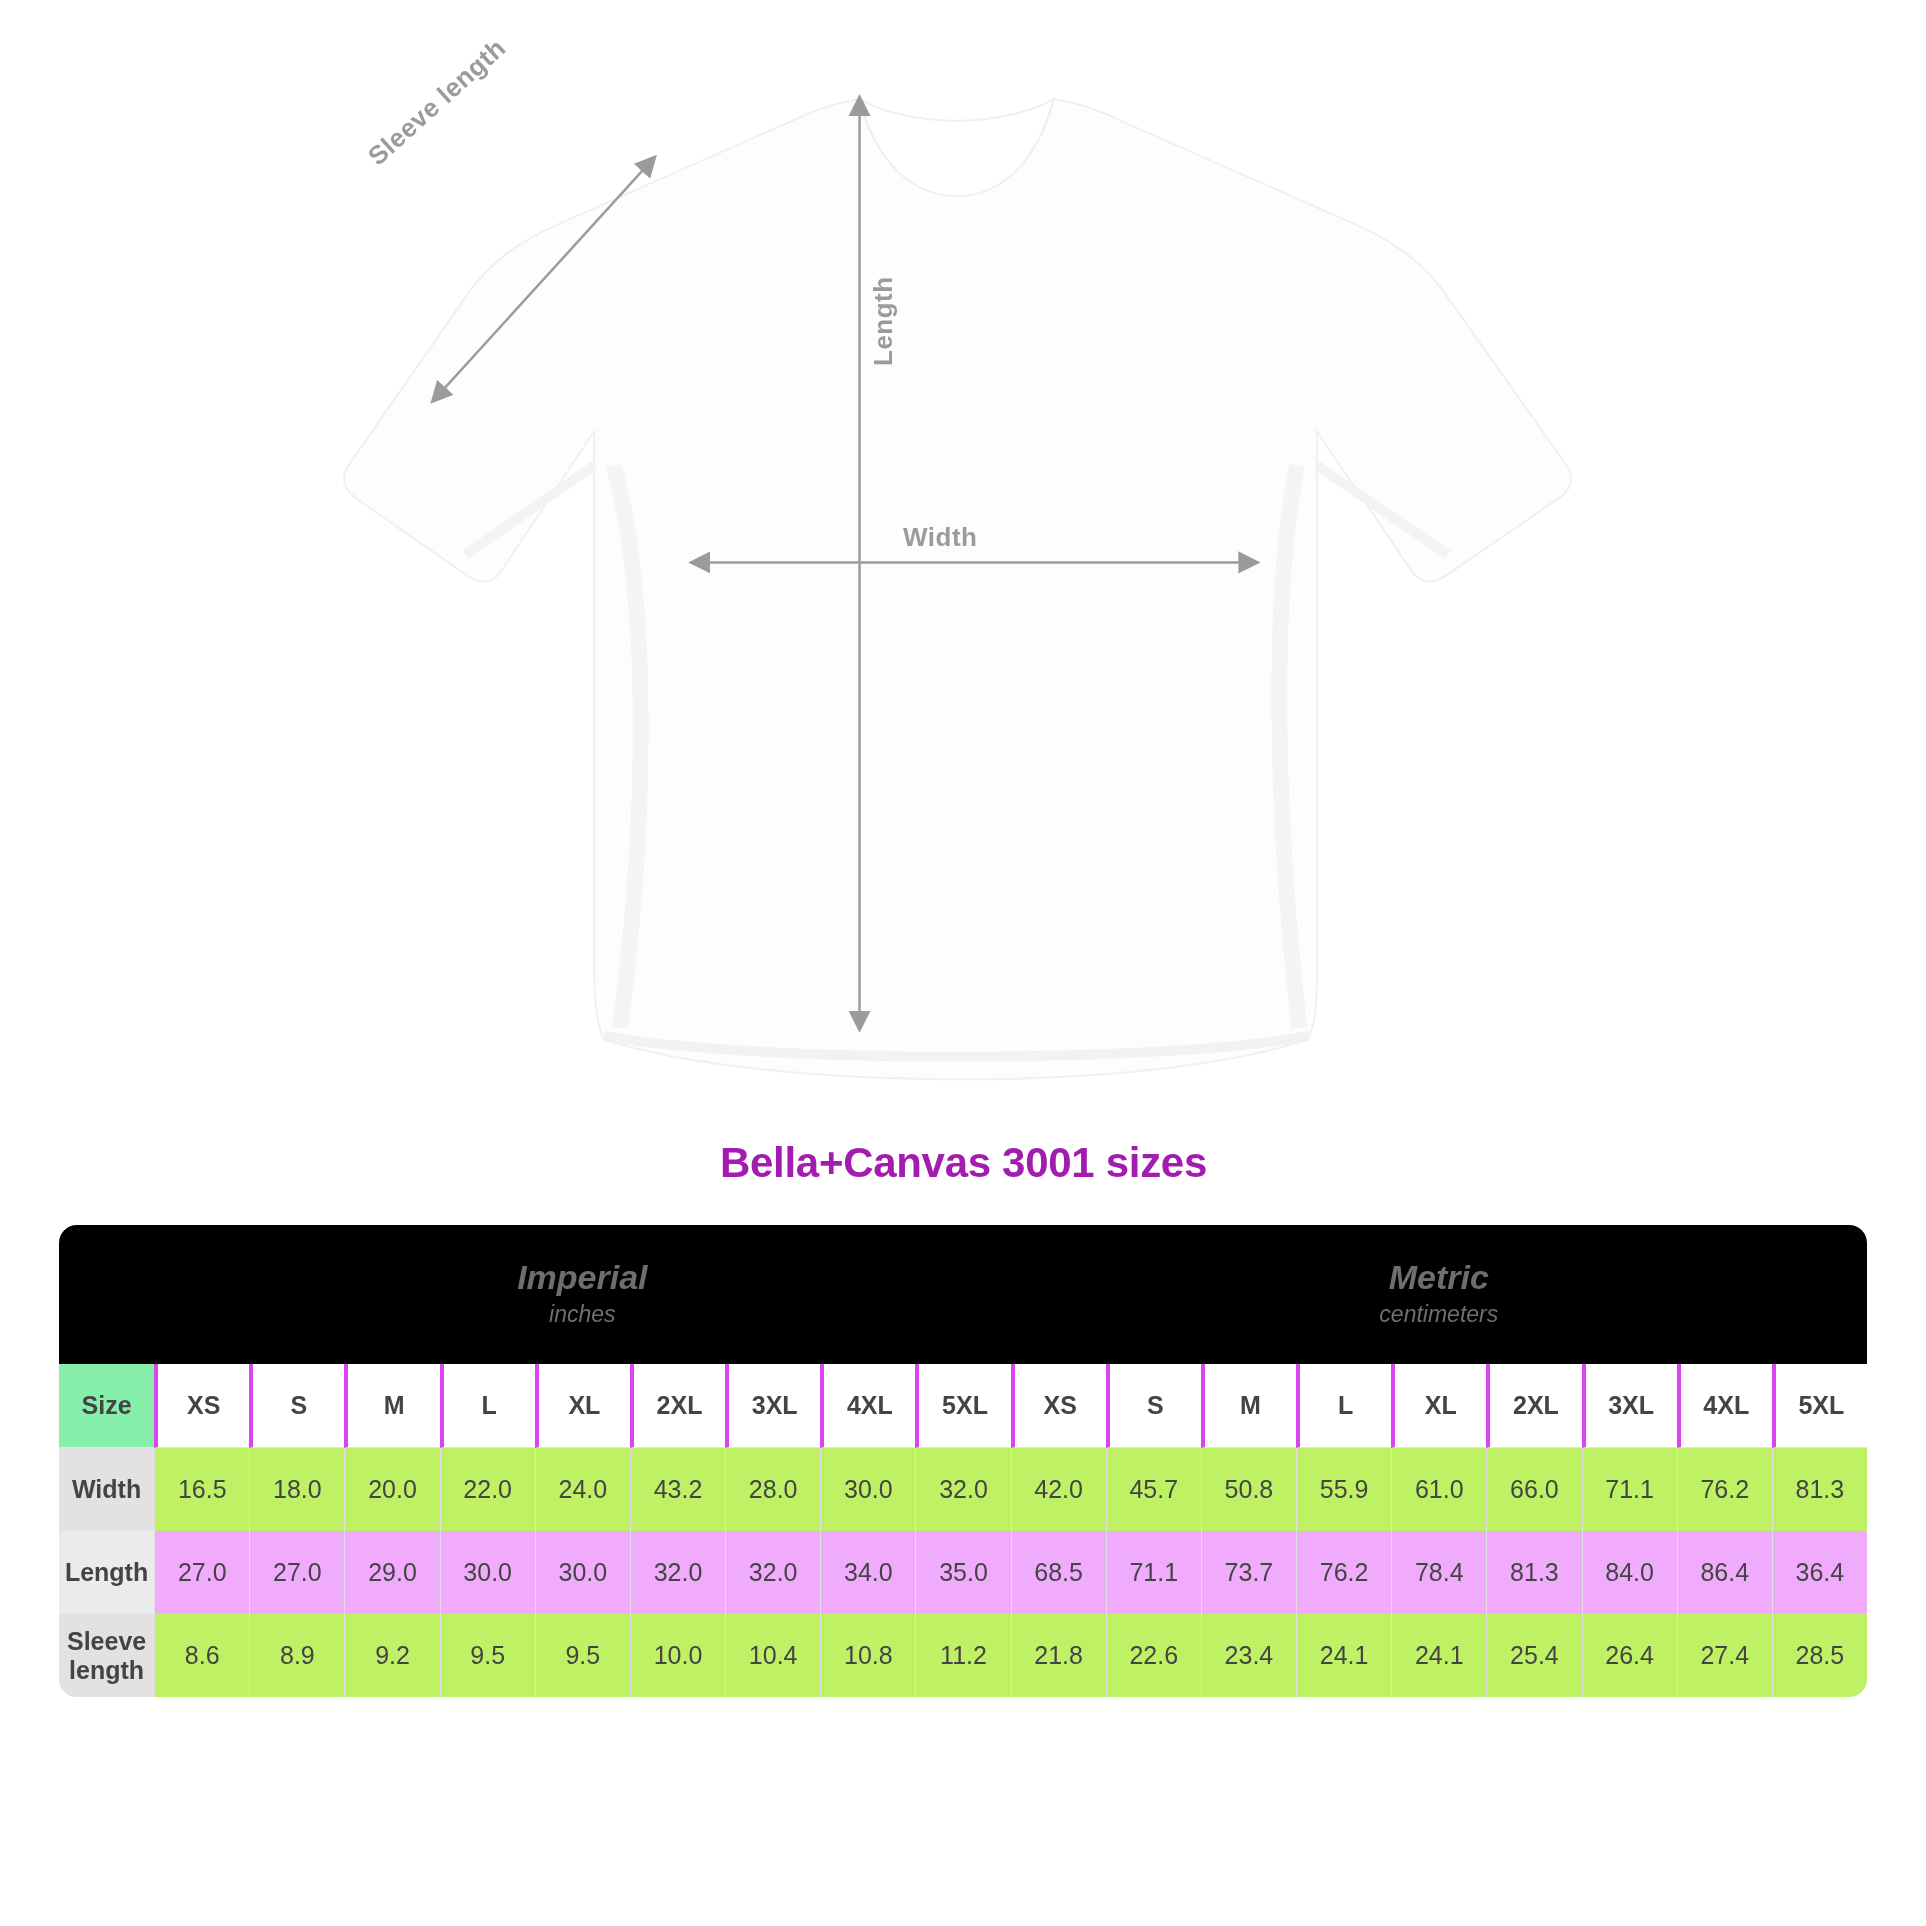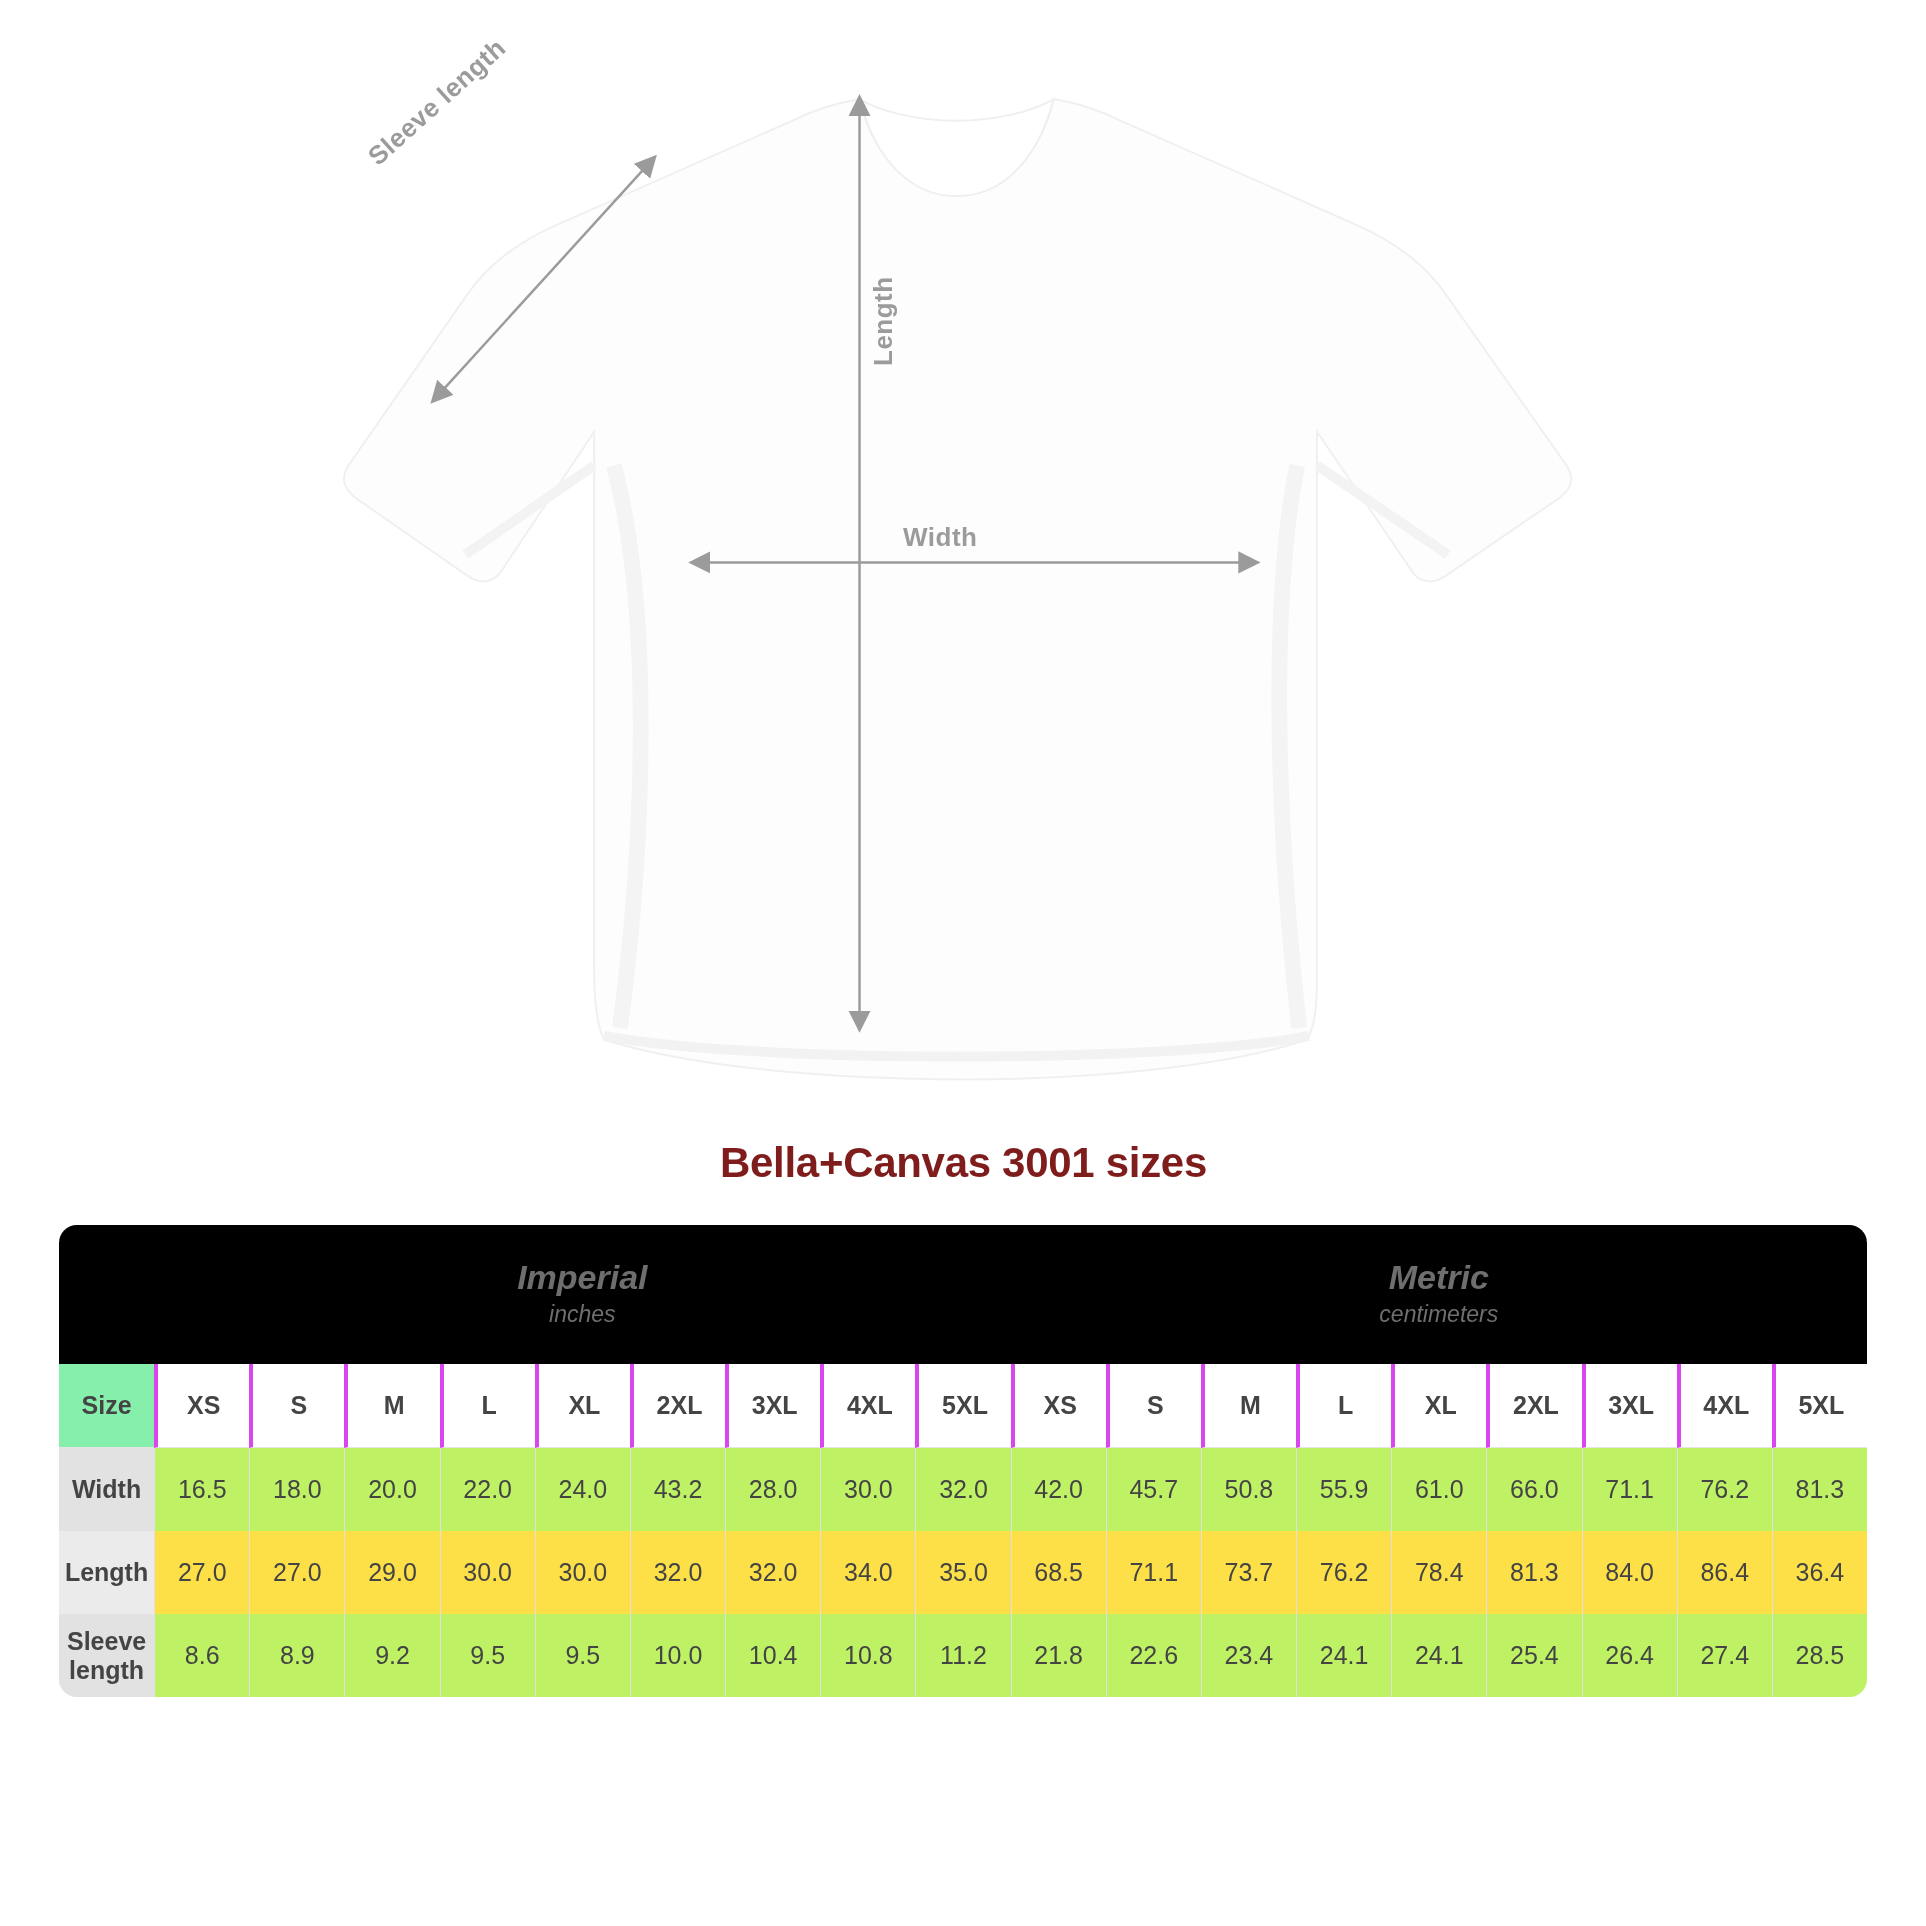--- a/index.html
+++ b/index.html
@@ -57,21 +57,21 @@
   }
 
   
   .title-block {
     text-align: center;
     margin-top: 20px;
   }
   .chart-title {
     font-size: 42px;
     font-weight: bold;
-    color: #7f1d1d;
+    color: #a21caf;
     margin: 8px;
     letter-spacing: -0.3px;
   }
   .chart-note {
     font-size: 24px;
     font-style: italic;
     color: #555;
     margin: 18px 0 0 0;
   }
 
@@ -121,21 +121,21 @@
     background: #86efac;
     width: 226px;
   }
   .size-head {
     font-weight: bold;
     font-size: 26px;
     color: #4a4a4a;
     background: #ffffff;
   }
   tr.band-a td.val { background: #bef264; }
-  tr.band-b td.val { background: #fde047; margin-top: 19px; }
+  tr.band-b td.val { background: #f0abfc; margin-top: 19px; }
   tr.band-a td.row-label { background: #e2e2e2; }
   tr.band-b td.row-label { background: #ebebeb; }
   td.val {
     border-left: 1px solid #e0e0e0;
   }
   .size-head { border-left: 4px solid #d946ef; }
   .head-row td { border-bottom: 1px solid #e4e4e4; }
 </style>
 </head>
 <body>

